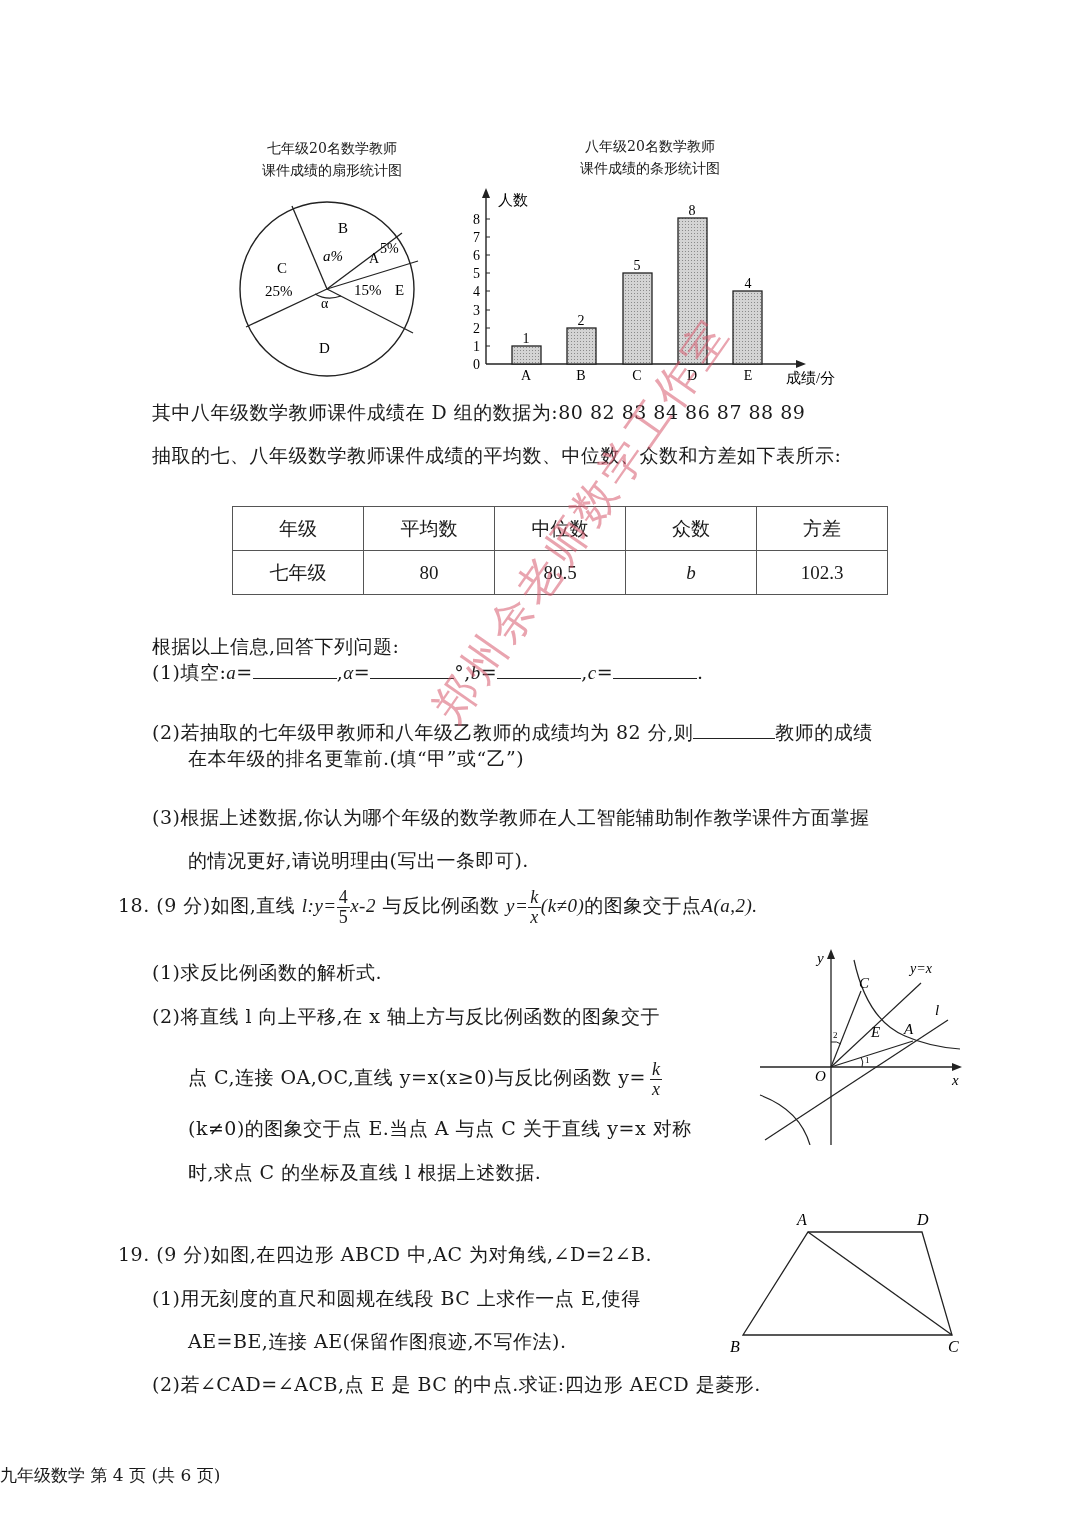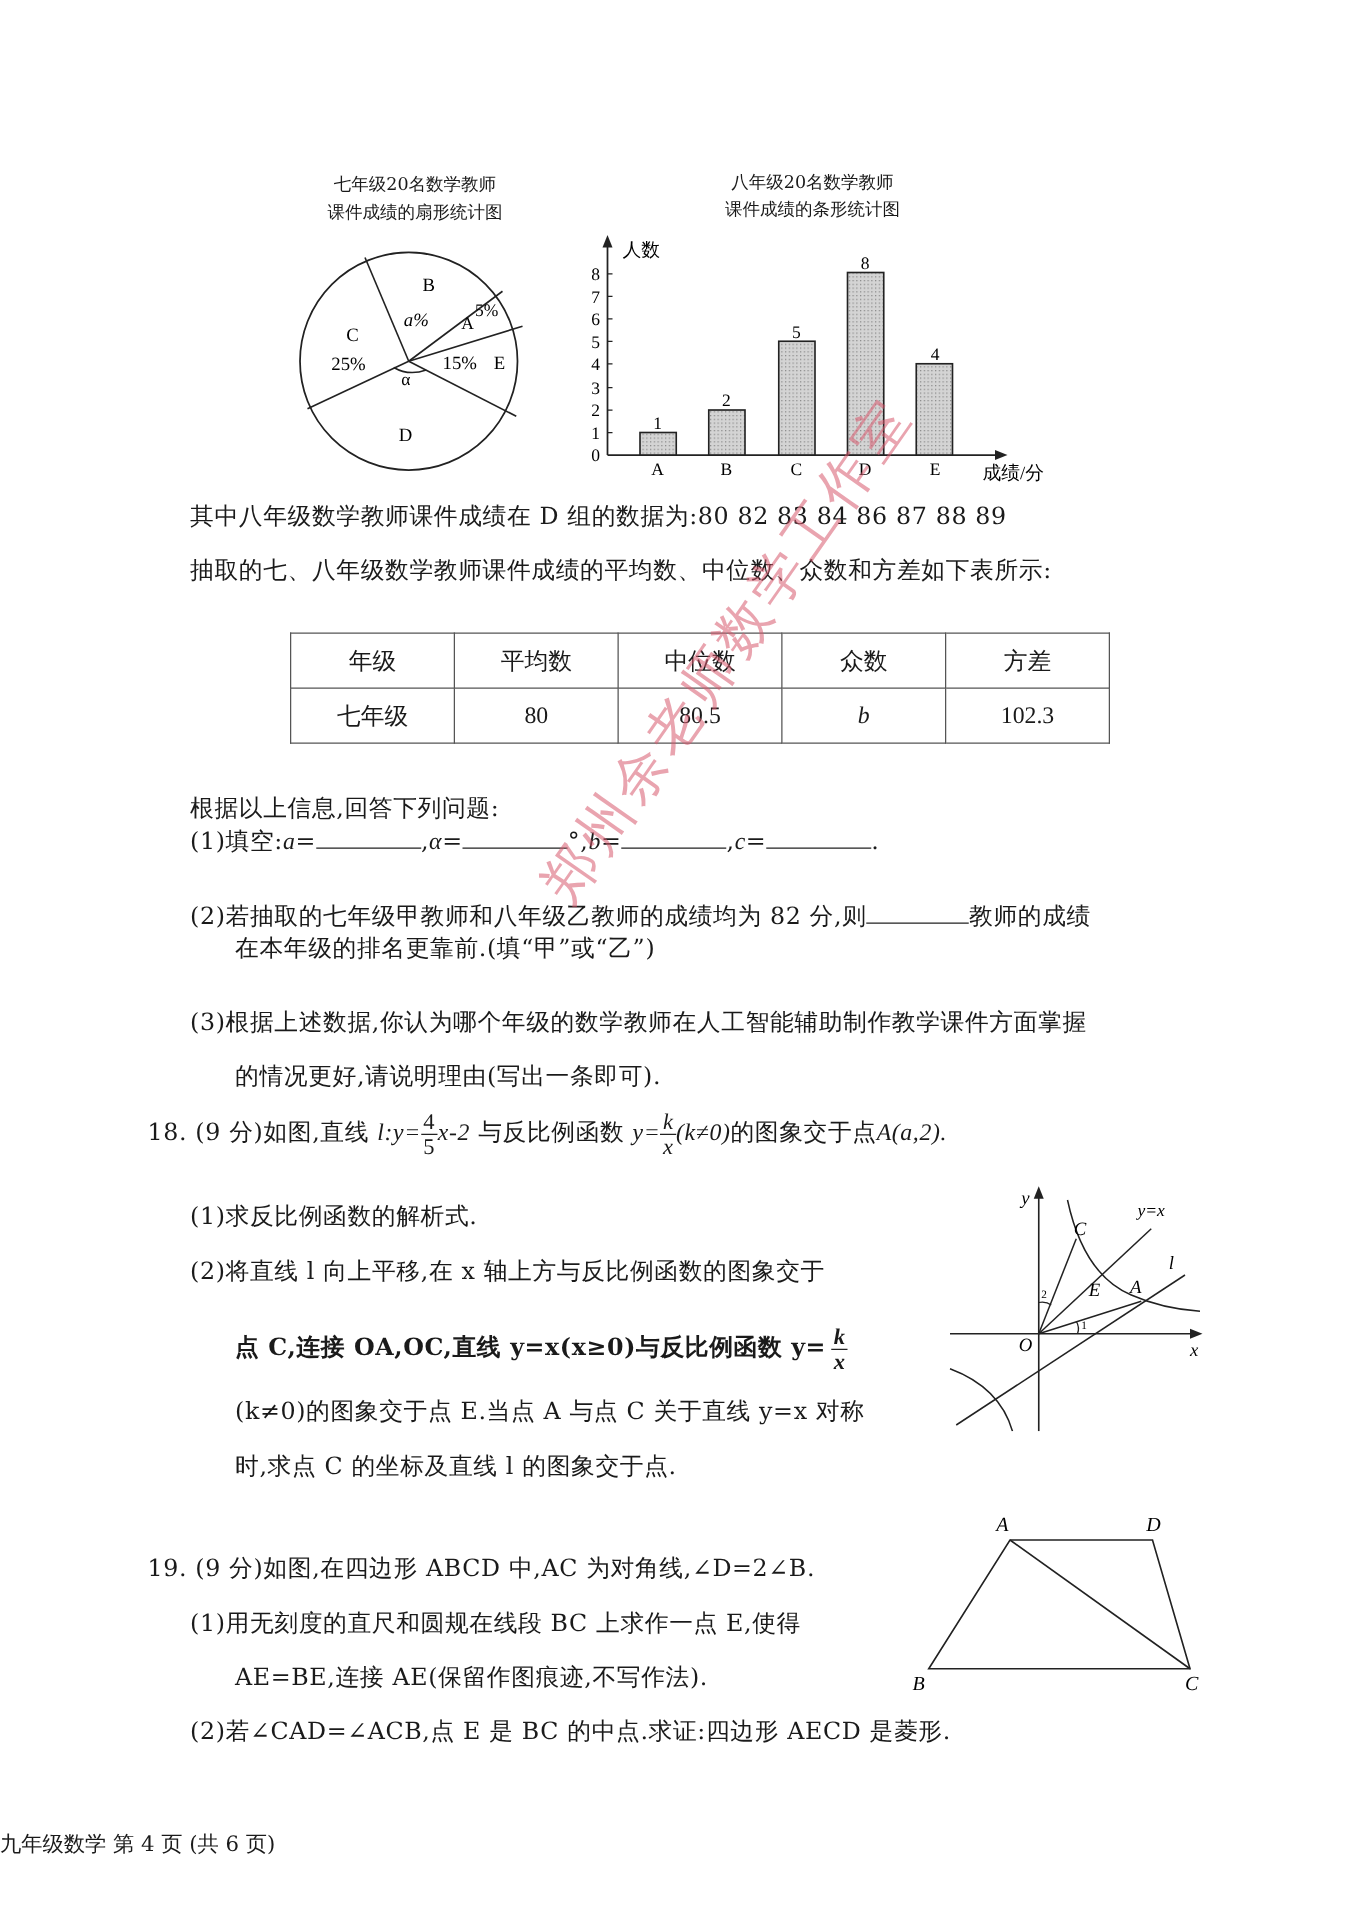--- a/index.html
+++ b/index.html
@@ -141,25 +141,25 @@
 </div>
 <div class="line" style="left:188px; top:746px;">在本年级的排名更靠前.(填“甲”或“乙”)</div>
 <div class="line" style="left:152px; top:805px;text-align:right;">(3)根据上述数据,你认为哪个年级的数学教师在人工智能辅助制作教学课件方面掌握</div>
 <div class="line" style="left:188px; top:848px;">的情况更好,请说明理由(写出一条即可).</div>
 
 <div class="line" style="left:118px; top:888px;">
   <span>18.</span> <span>(9 分)</span><span>如图,直线</span> <span class="it">l</span><span class="it">:y=</span><span class="frac"><span class="n">4</span><span class="d">5</span></span><span class="it">x-2</span> <span>与反比例函数</span> <span class="it">y=</span><span class="frac it"><span class="n">k</span><span class="d">x</span></span><span class="it">(k≠0)</span><span>的图象交于点</span><span class="it">A(a,2).</span>
 </div>
 <div class="line" style="left:152px; top:960px;">(1)求反比例函数的解析式.</div>
 <div class="line" style="left:152px; top:1004px;">(2)将直线 l 向上平移,在 x 轴上方与反比例函数的图象交于</div>
-<div class="line" style="left:188px; top:1060px;font-weight:bold;">
+<div class="line" style="left:188px; top:1060px;">
   <span>点 C,连接 OA,OC,直线 y=x(x≥0)与反比例函数 y=</span><span class="frac it" style="margin-left:4px;"><span class="n">k</span><span class="d">x</span></span>
 </div>
 <div class="line" style="left:188px; top:1116px;">(k≠0)的图象交于点 E.当点 A 与点 C 关于直线 y=x 对称</div>
-<div class="line" style="left:188px; top:1160px;">时,求点 C 的坐标及直线 l 的图象交于点.</div>
+<div class="line" style="left:188px; top:1160px;">时,求点 C 的坐标及直线 l 根据上述数据.</div>
 
 <svg class="abs" style="left:755px; top:945px;" width="220" height="200" viewBox="0 0 220 200">
 
   <line x1="5" y1="122" x2="200" y2="122" stroke="#222" stroke-width="1.3"></line>
   <polygon points="207,122 197,118 197,126" fill="#222"></polygon>
   <line x1="76" y1="200" x2="76" y2="10" stroke="#222" stroke-width="1.3"></line>
   <polygon points="76,4 72,14 80,14" fill="#222"></polygon>
   <text x="62" y="18" font-size="15" font-style="italic">y</text>
   <text x="197" y="140" font-size="15" font-style="italic">x</text>
   <text x="60" y="136" font-size="15" font-style="italic">O</text>

